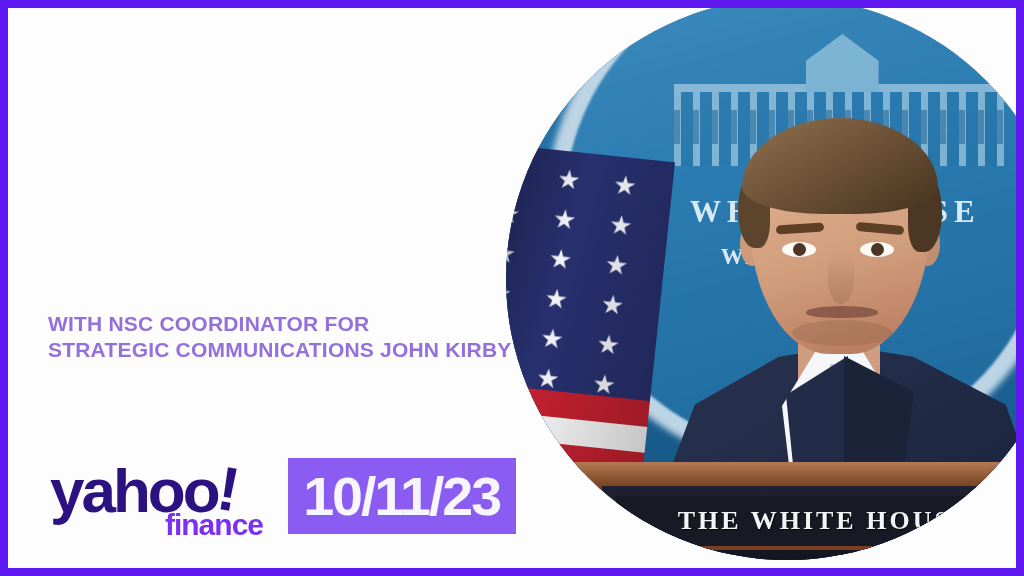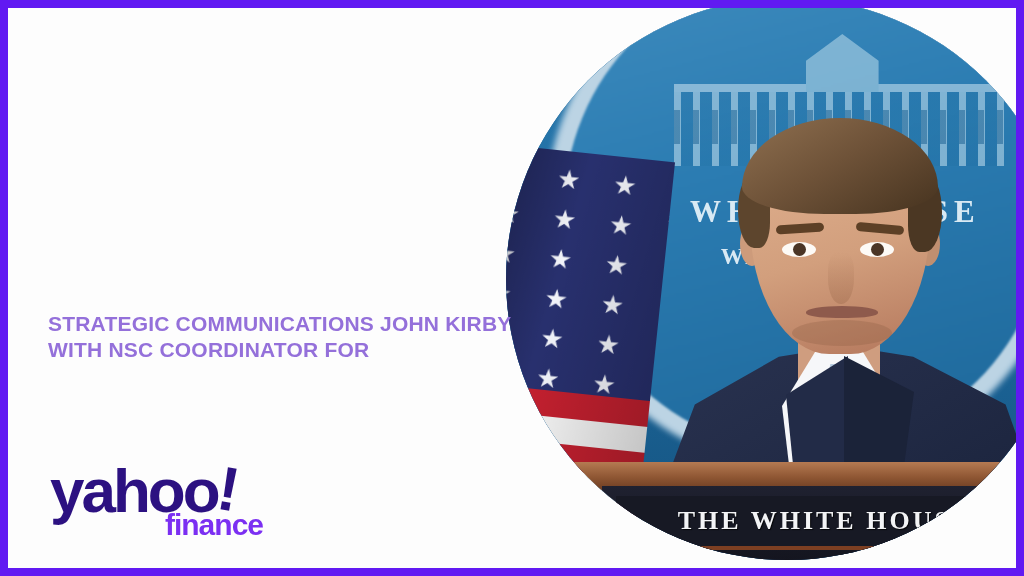--- a/index.html
+++ b/index.html
@@ -354,24 +354,27 @@
         <div class="podium-top"></div>
         <div class="podium-body"></div>
         <div class="podium-plaque">
           <span>THE WHITE HOUSE</span>
         </div>
       </div>
     </div>
 
 
     <div class="subhead">
+      <div class="subhead-line">WITH NSC COORDINATOR FOR</div>
       <div class="subhead-line">STRATEGIC COMMUNICATIONS JOHN KIRBY</div>
-      <div class="subhead-line">WITH NSC COORDINATOR FOR</div>
     </div>
 
     <div class="logo">
       <div class="logo-yahoo"><span>yahoo</span><span class="logo-bang">!</span></div>
       <div class="logo-finance">finance</div>
     </div>
 
+    <div class="date-badge">
+      <span>10/11/23</span>
+    </div>
 
   </div>
 </div>
 
 </body></html>

